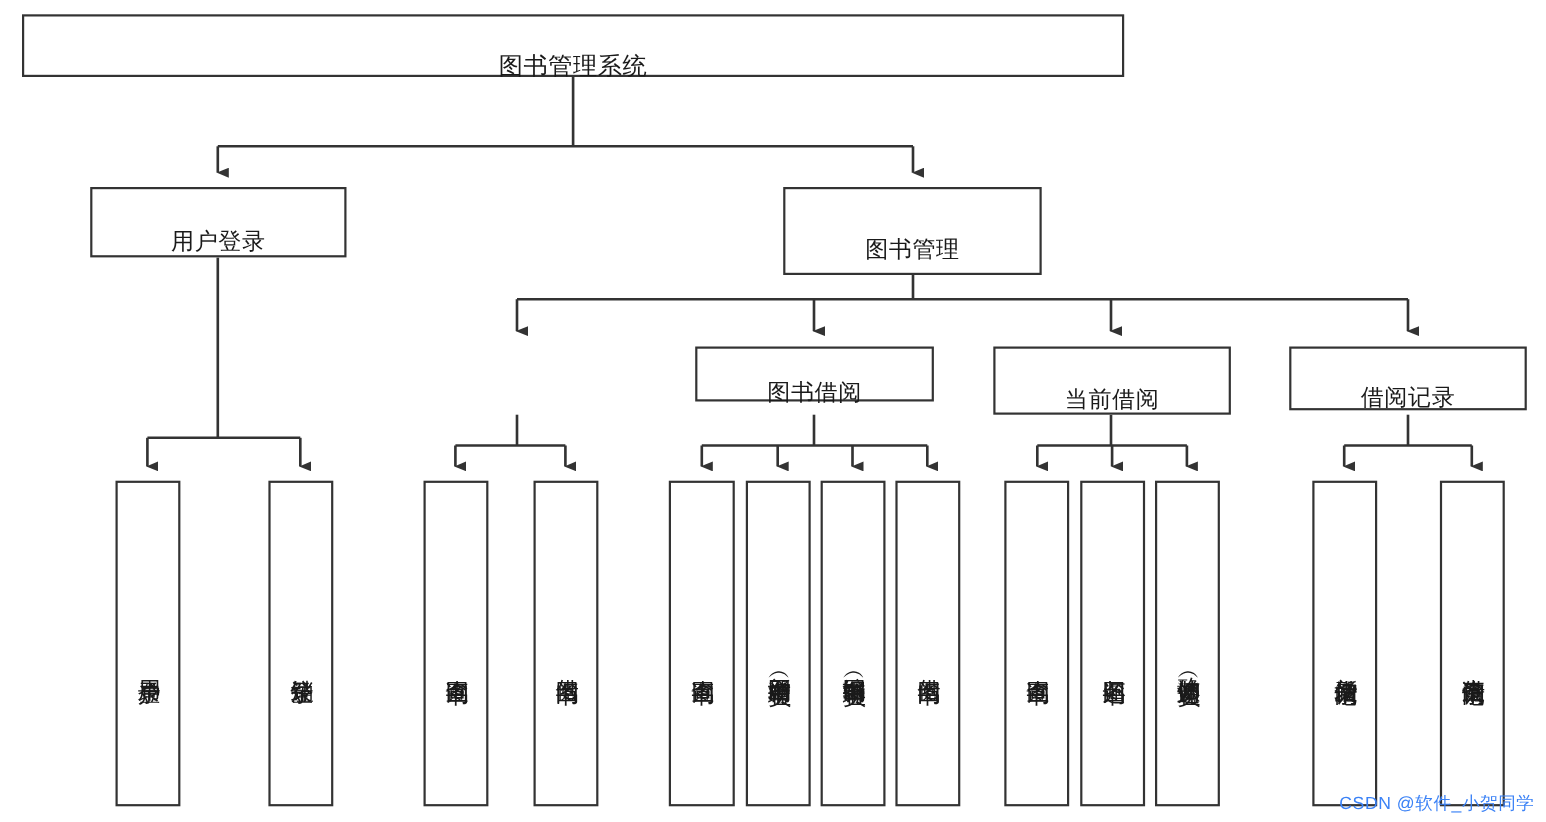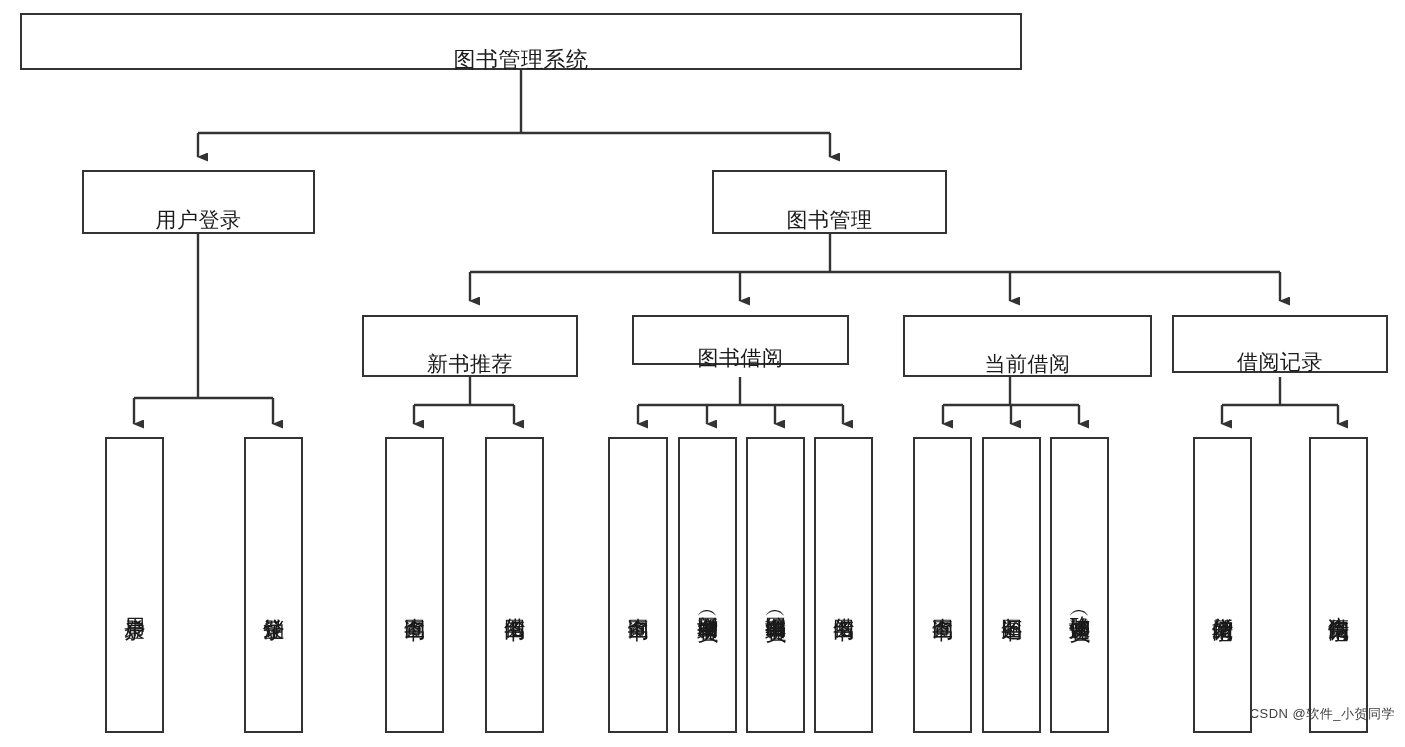--- a/index.html
+++ b/index.html
@@ -59,23 +59,23 @@
     text-orientation: upright;
     font-size: 21px;
     line-height: 1.16;
     letter-spacing: 1px;
     max-height: 268px;
     white-space: normal;
   }
   #watermark {
     position: absolute;
     right: 10px;
-    bottom: 24px;
-    font-size: 13px;
-    color: #404040;
+    bottom: 6px;
+    font-size: 16px;
+    color: #3b82f6;
     letter-spacing: 0.5px;
     white-space: nowrap;
   }
 </style>
 </head>
 <body>
 
 <div id="canvas">
 
   <svg class="connectors" viewBox="0 0 1405 747" xmlns="http://www.w3.org/2000/svg">
@@ -128,31 +128,28 @@
     </g>
   </svg>
 
   <div class="node h root" style="left:20px; top:13px; width:1002px; height:57px;">
     <span class="lbl">图书管理系统</span>
   </div>
 
   <div class="node h" style="left:82px; top:170px; width:233px; height:64px;">
     <span class="lbl">用户登录</span>
   </div>
-  <div class="node h" style="left:712px; top:170px; width:235px; height:64px;">
+  <div class="node h" style="left:712px; top:170px; width:235px; height:80px;">
     <span class="lbl">图书管理</span>
   </div>
 
-  <div class="node h" style="left:362px; top:315px; width:216px; height:62px;">
-    <span class="lbl">新书推荐</span>
-  </div>
   <div class="node h" style="left:632px; top:315px; width:217px; height:50px;">
     <span class="lbl">图书借阅</span>
   </div>
-  <div class="node h" style="left:903px; top:315px; width:249px; height:62px;">
+  <div class="node h" style="left:903px; top:315px; width:216px; height:62px;">
     <span class="lbl">当前借阅</span>
   </div>
   <div class="node h" style="left:1172px; top:315px; width:216px; height:58px;">
     <span class="lbl">借阅记录</span>
   </div>
 
   <div class="node v" style="left:105px; top:437px; width:59px; height:296px;">
     <span class="lbl">用户登录</span>
   </div>
   <div class="node v" style="left:244px; top:437px; width:59px; height:296px;">

